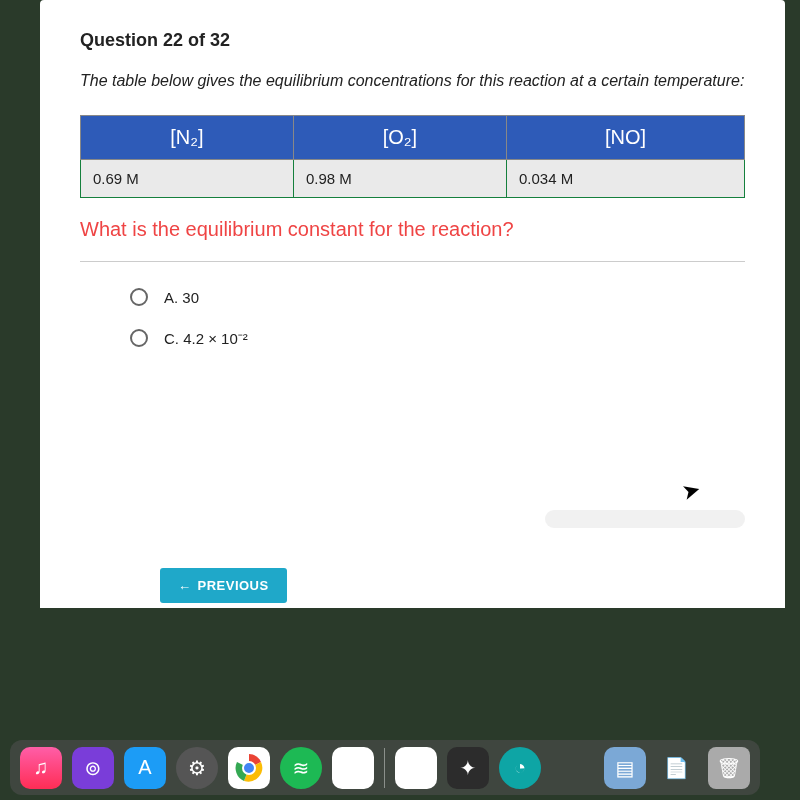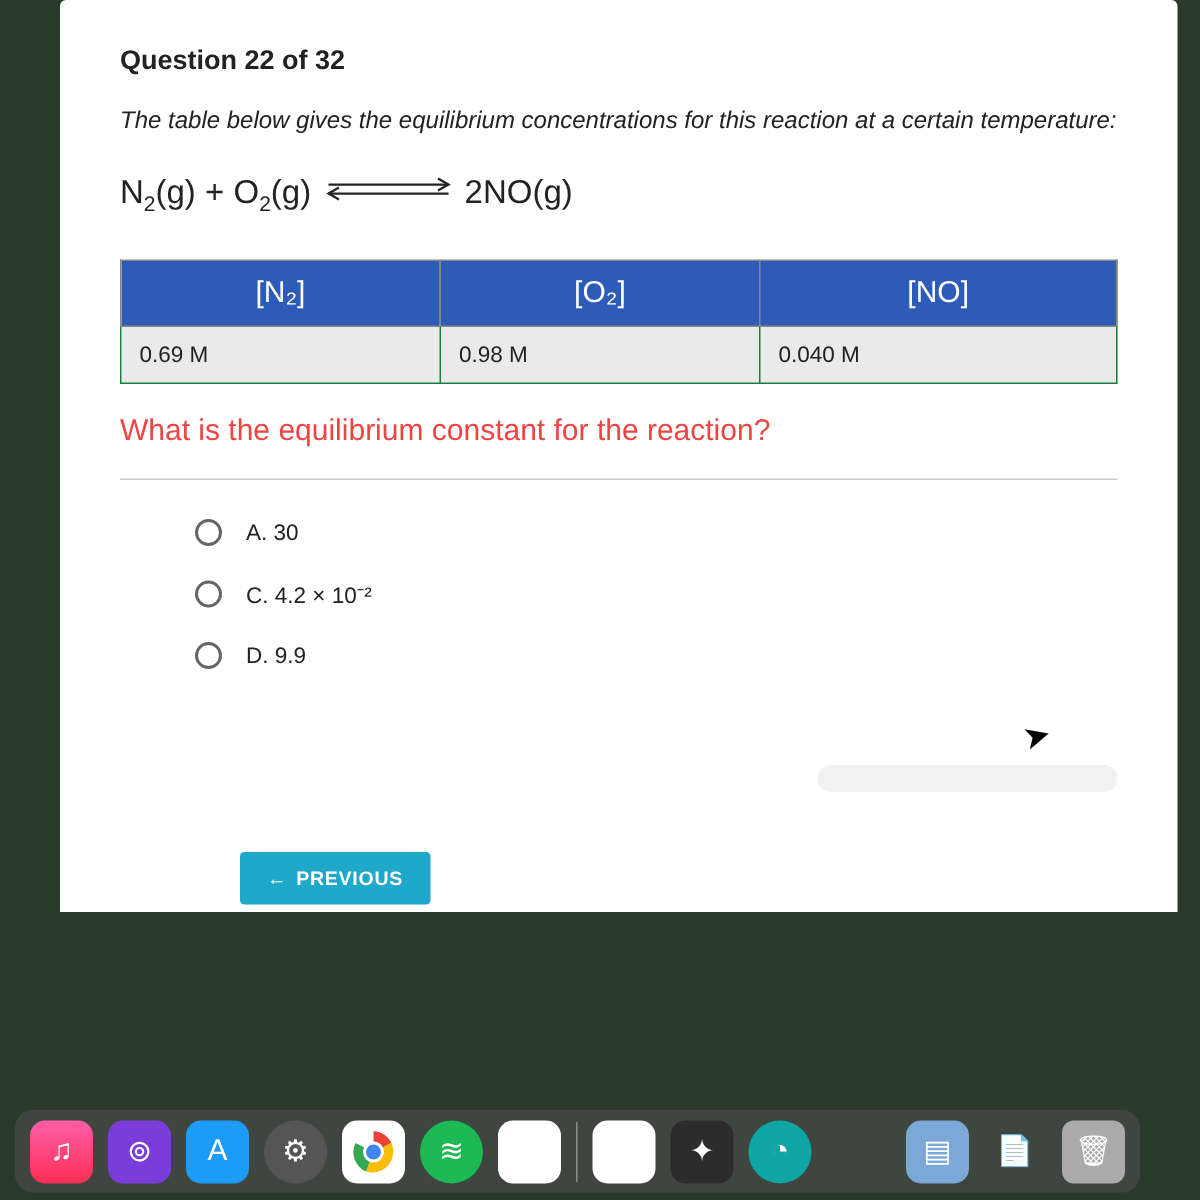--- a/index.html
+++ b/index.html
@@ -166,65 +166,49 @@
       border-radius: 10px;
     }
   </style>
 </head>
 <body>
 
 <div class="screen">
   <div class="q-number">Question 22 of 32</div>
   <div class="q-text">The table below gives the equilibrium concentrations for this reaction at a certain temperature:</div>
 
-  <div class="equation">
-    <span>N</span><sub>2</sub><span>(g)</span><span> + </span><span>O</span><sub>2</sub><span>(g)</span>
-    <span class="arrows">
-      <svg width="90" height="20" viewBox="0 0 90 20">
-        <line x1="5" y1="7" x2="85" y2="7" stroke="#222" stroke-width="1.5"></line>
-        <polyline points="78,3 85,7 78,11" fill="none" stroke="#222" stroke-width="1.5"></polyline>
-        <line x1="5" y1="13" x2="85" y2="13" stroke="#222" stroke-width="1.5"></line>
-        <polyline points="12,9 5,13 12,17" fill="none" stroke="#222" stroke-width="1.5"></polyline>
-      </svg>
-    </span>
-    <span>2NO(g)</span>
-  </div>
 
   <table class="data">
     <thead>
       <tr>
         <th>[N₂]</th>
         <th>[O₂]</th>
         <th>[NO]</th>
       </tr>
     </thead>
     <tbody>
       <tr>
         <td><span>0.69 M</span></td>
         <td><span>0.98 M</span></td>
-        <td><span>0.040 M</span></td>
+        <td><span>0.034 M</span></td>
       </tr>
     </tbody>
   </table>
 
   <div class="sub-question">What is the equilibrium constant for the reaction?</div>
   <div class="divider"></div>
 
   <div class="options">
     <div class="option">
       <span class="radio"></span>
       <span class="option-label">A.  30</span>
     </div>
     <div class="option">
       <span class="radio"></span>
       <span class="option-label">C.  4.2 × 10⁻²</span>
-    </div>
-    <div class="option">
-      <span class="radio"></span>
-      <span class="option-label">D.  9.9</span>
     </div>
   </div>
 
   <div class="trail"></div>
 
   <button class="prev-btn">
     <span>←</span>
     <span>PREVIOUS</span>
   </button>
 

